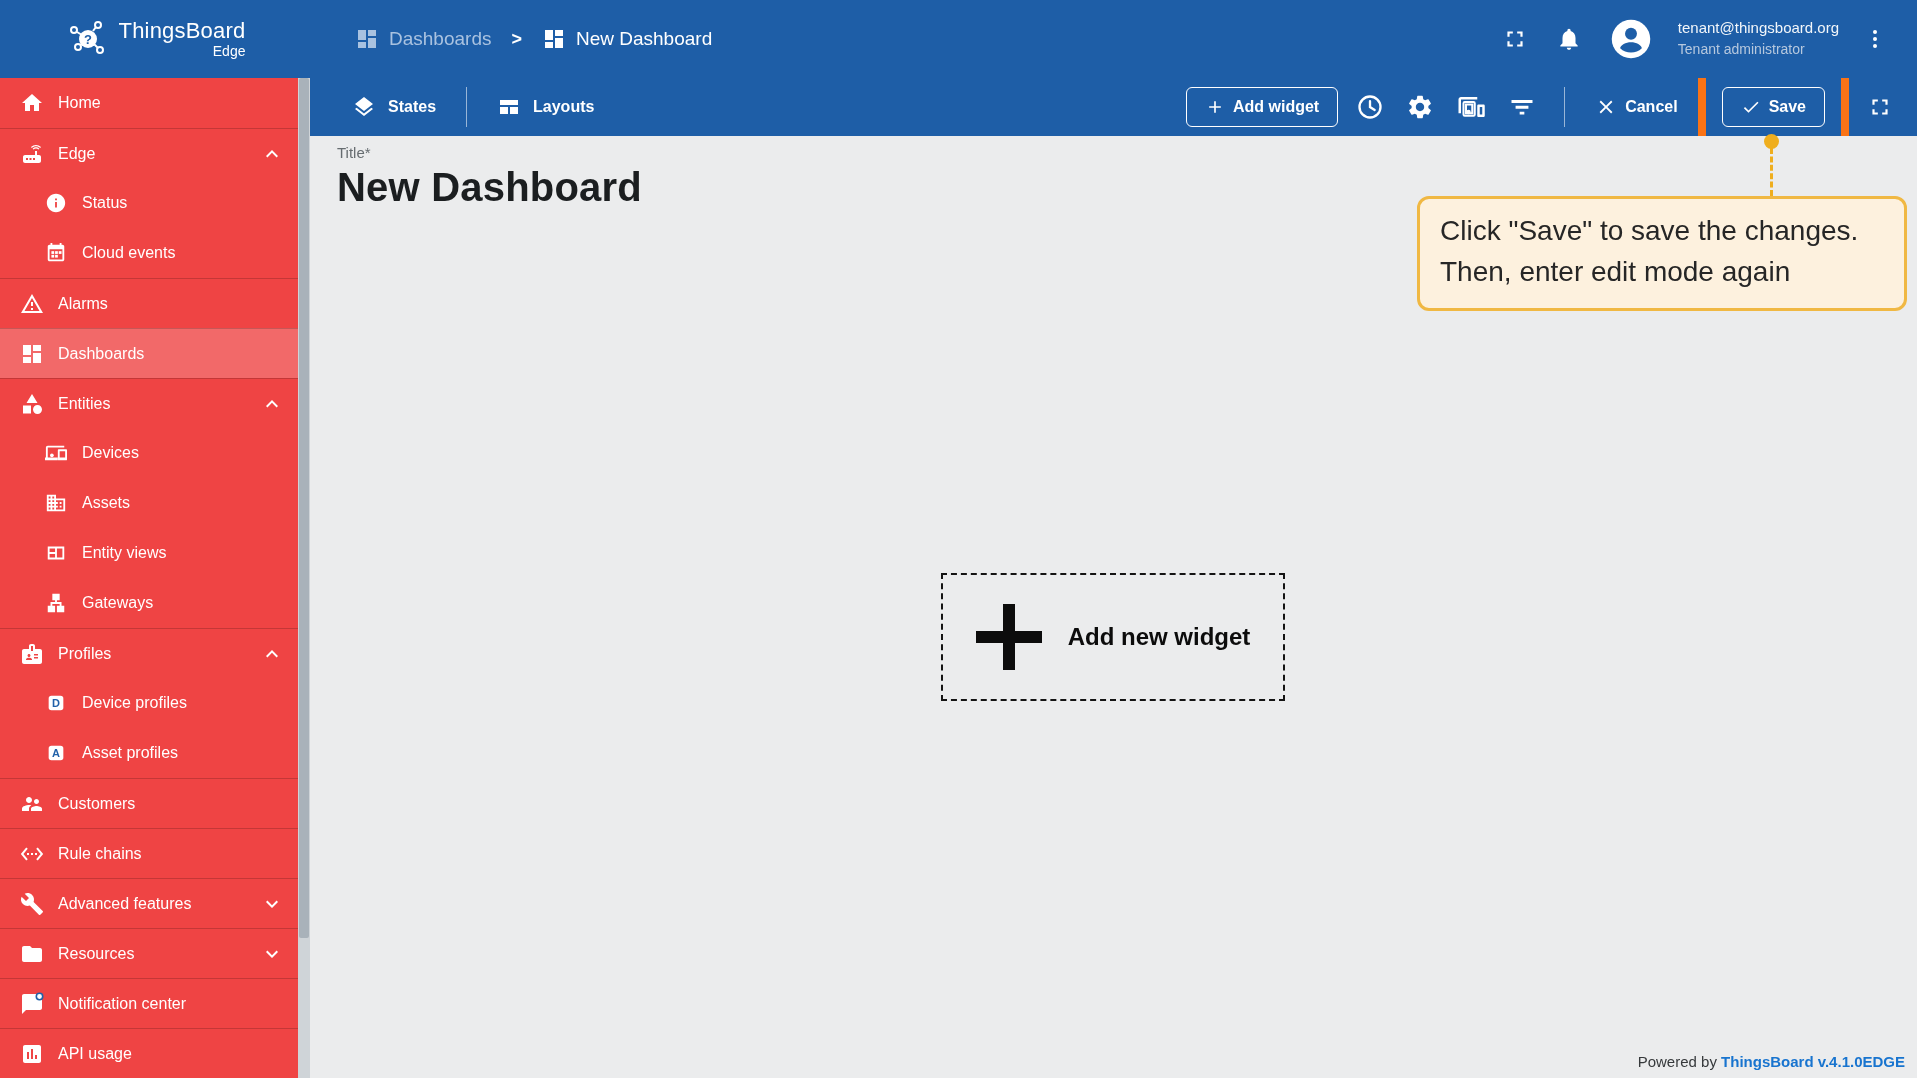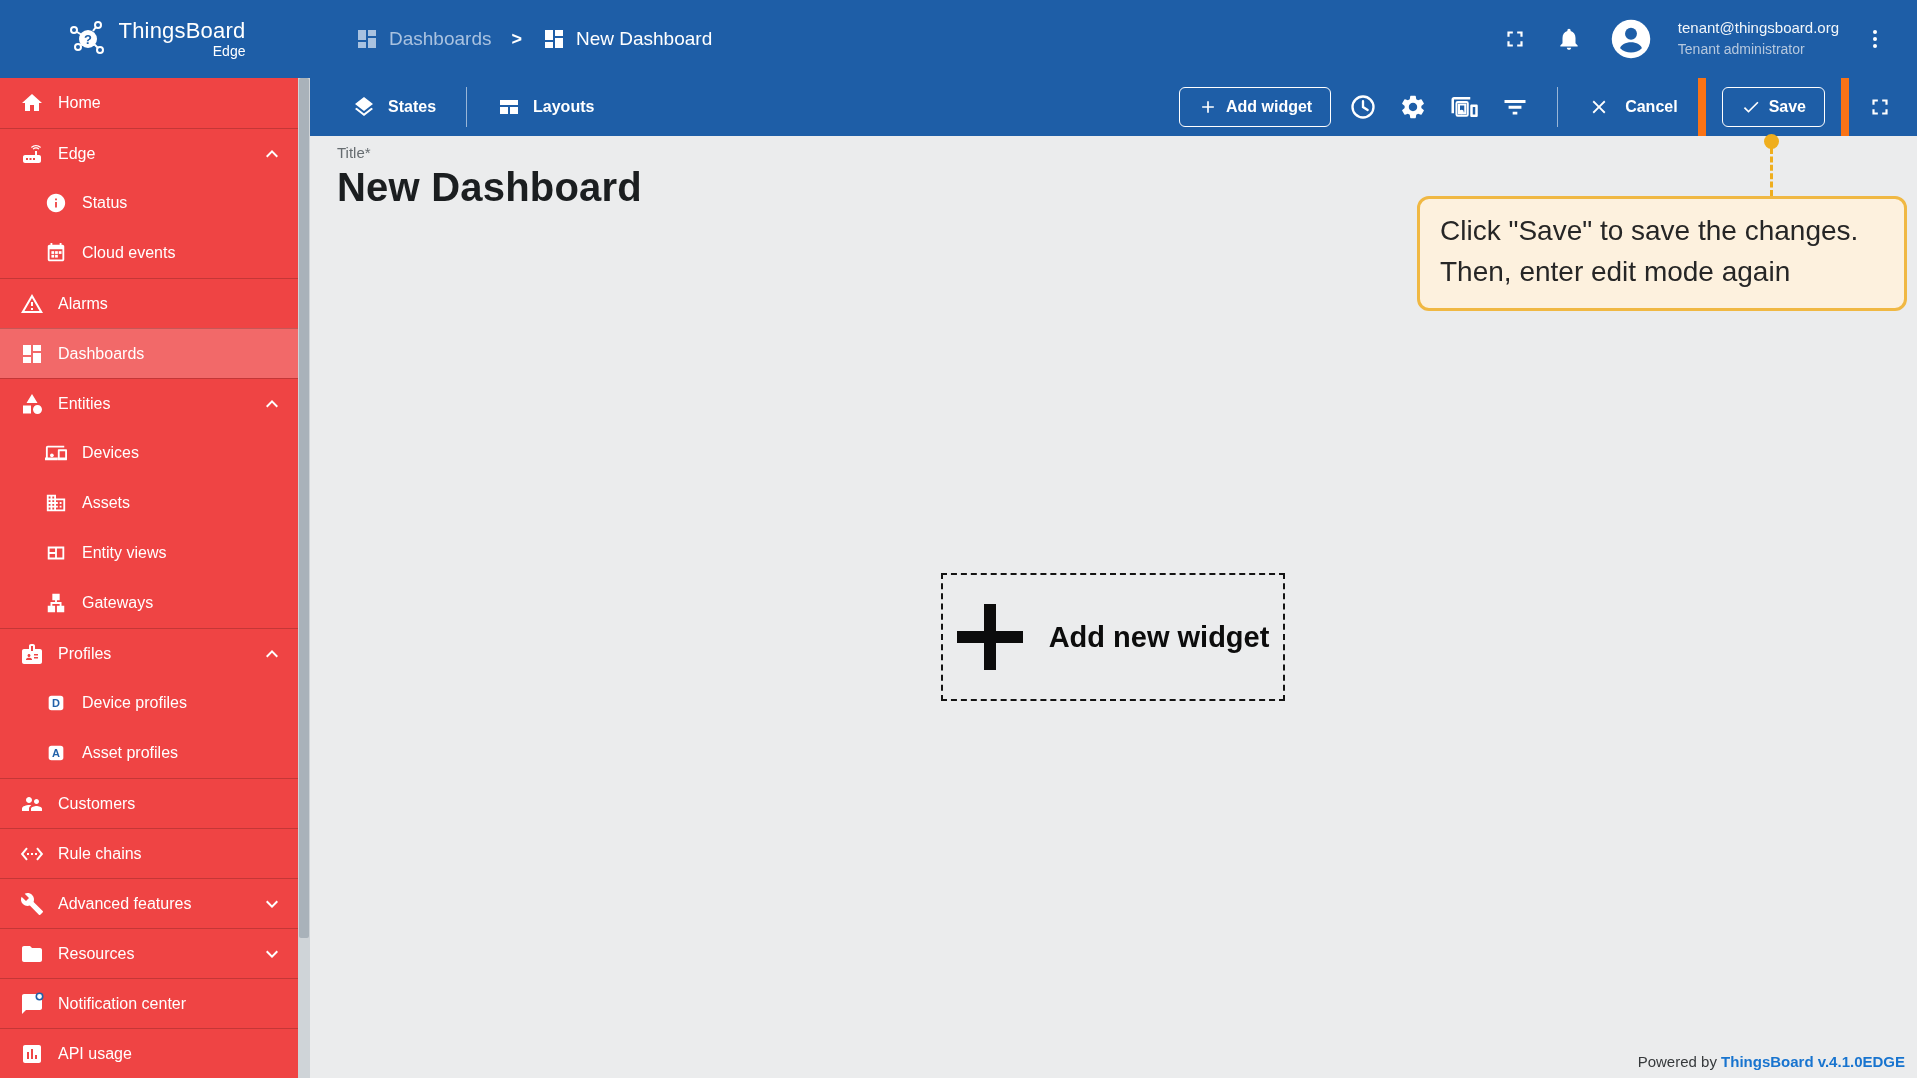--- a/index.html
+++ b/index.html
@@ -34,32 +34,32 @@
   .nav-label { font-size:16px; font-weight:500; margin-left:14px; white-space:nowrap; }
   .nav-chevron { margin-left:auto; width:24px; height:24px; }
 
   .toolbar { position:absolute; left:310px; top:78px; right:0; height:58px; background:#1e5ea7; display:flex; align-items:center; color:#fff; padding:0 20px 0 30px; }
   .tb-left { display:flex; align-items:center; gap:8px; }
   .tb-btn { display:flex; align-items:center; gap:12px; background:none; border:none; color:#fff; font-size:16px; font-weight:600; cursor:pointer; padding:8px 12px; font-family:inherit; }
   .v-div { width:1px; height:40px; background:rgba(255,255,255,0.55); margin:0 10px; }
   .tb-right { margin-left:auto; display:flex; align-items:center; gap:14px; }
   .outline-btn { display:flex; align-items:center; gap:8px; border:1.5px solid #fff; border-radius:6px; background:none; color:#fff; font-size:16px; font-weight:600; padding:9px 18px; cursor:pointer; font-family:inherit; }
   .save-ring { border:8px solid #f97316; border-radius:12px; padding:16px; position:relative; }
-  .text-btn { display:flex; align-items:center; gap:15px; background:none; border:none; color:#fff; font-size:16px; font-weight:600; cursor:pointer; padding:8px 6px; font-family:inherit; }
+  .text-btn { display:flex; align-items:center; gap:8px; background:none; border:none; color:#fff; font-size:16px; font-weight:600; cursor:pointer; padding:8px 6px; font-family:inherit; }
 
   .main { position:absolute; left:310px; top:136px; right:0; bottom:0; background:#ebeced; }
   .title-block { position:absolute; left:27px; top:8px; }
   .title-label { font-size:15px; color:#666c70; }
   .title-value { font-size:40px; font-weight:700; color:#1b1e20; margin-top:4px; letter-spacing:.2px; }
 
   .add-widget-box { position:absolute; left:631px; top:437px; width:344px; height:128px; border:2px dashed #141414; display:flex; align-items:center; justify-content:center; gap:26px; cursor:pointer; background:transparent; }
   .plus-glyph { width:66px; height:66px; position:relative; }
   .plus-glyph::before { content:""; position:absolute; left:50%; top:0; width:12px; height:100%; background:#0c0c0c; transform:translateX(-50%); }
   .plus-glyph::after { content:""; position:absolute; top:50%; left:0; height:12px; width:100%; background:#0c0c0c; transform:translateY(-50%); }
-  .add-widget-label { font-size:29px; font-weight:700; color:#0c0c0c; }
+  .add-widget-label { font-size:24px; font-weight:700; color:#0c0c0c; }
 
   .tour-connector { position:absolute; left:1460px; top:12px; width:0; height:48px; border-left:3px dashed #efae1e; }
   .tour-dot { position:absolute; left:1454px; top:-2px; width:15px; height:15px; border-radius:50%; background:#efae1e; }
   .tour-tooltip { position:absolute; left:1107px; top:60px; width:490px; background:#fdf1de; border:3px solid #f0b843; border-radius:12px; padding:12px 20px 16px 20px; }
   .tour-line { font-size:28px; color:#262626; line-height:1.45; white-space:nowrap; }
 
   .footer { position:absolute; right:12px; bottom:8px; font-size:15px; color:#36393b; }
   .footer a { color:#1874cf; font-weight:700; text-decoration:none; }
 
   svg { display:block; }

